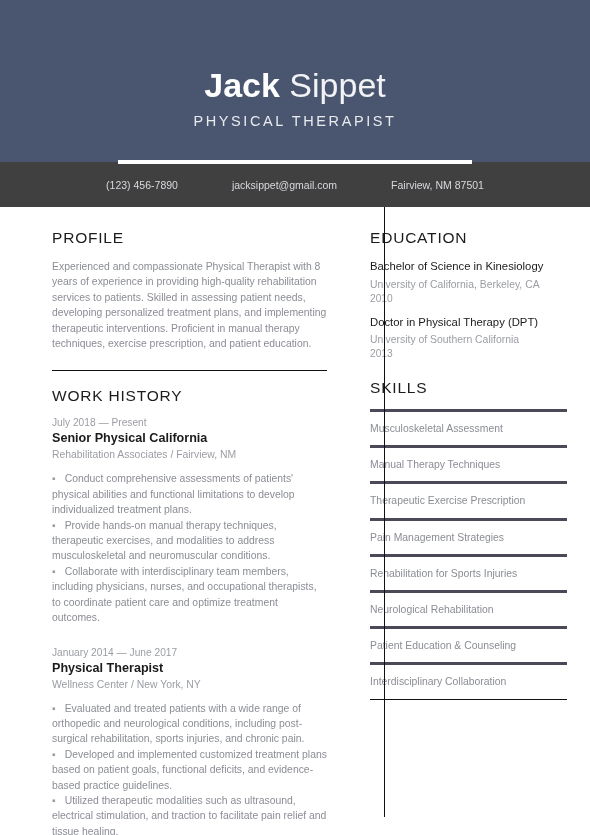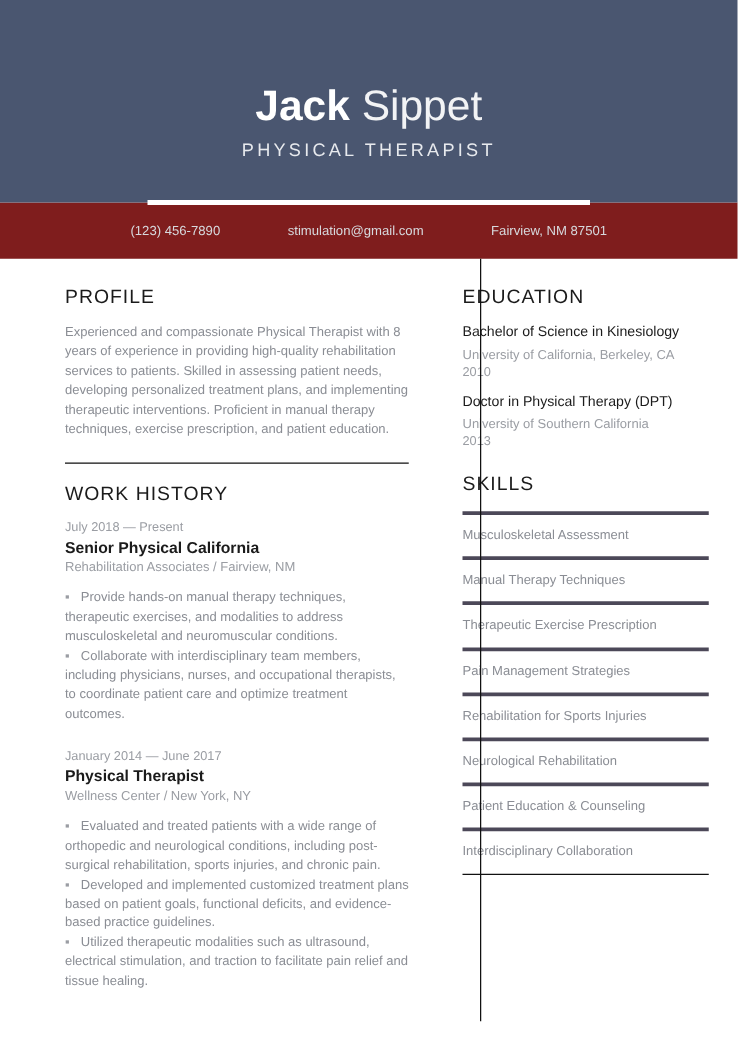--- a/index.html
+++ b/index.html
@@ -59,21 +59,21 @@
     left: 118px;
     width: 354px;
     bottom: -2px;
     height: 4px;
     background: #ffffff;
     z-index: 3;
   }
 
   
   .contact-bar {
-    background: #7f1d1d;
+    background: #404040;
     height: 45px;
     display: flex;
     align-items: center;
     justify-content: center;
     gap: 54px;
   }
   .contact-item {
     color: #d7d9dd;
     font-size: 10.5px;
     white-space: nowrap;
@@ -212,41 +212,42 @@
   <div class="header">
     <div class="name">
       <span class="first">Jack</span><span> </span><span class="last">Sippet</span>
     </div>
     <div class="job-title">PHYSICAL THERAPIST</div>
     <div class="header-rule"></div>
   </div>
 
   <div class="contact-bar">
     <div class="contact-item">(123) 456-7890</div>
-    <div class="contact-item">stimulation@gmail.com</div>
+    <div class="contact-item">jacksippet@gmail.com</div>
     <div class="contact-item">Fairview, NM 87501</div>
   </div>
 
   <div class="body">
     <div class="v-divider"></div>
 
     <div class="col-left">
 
       <div class="section-head">PROFILE</div>
       <p class="profile-text">Experienced and compassionate Physical Therapist with 8 years of experience in providing high-quality rehabilitation services to patients. Skilled in assessing patient needs, developing personalized treatment plans, and implementing therapeutic interventions. Proficient in manual therapy techniques, exercise prescription, and patient education.</p>
 
       <div class="section-rule"></div>
 
       <div class="section-head">WORK HISTORY</div>
 
       <div class="job">
         <div class="job-date">July 2018 — Present</div>
         <div class="job-role">Senior Physical California</div>
         <div class="job-company">Rehabilitation Associates / Fairview, NM</div>
         <ul class="bullets">
+          <li><span class="dot">▪</span><span>Conduct comprehensive assessments of patients' physical abilities and functional limitations to develop individualized treatment plans.</span></li>
           <li><span class="dot">▪</span><span>Provide hands-on manual therapy techniques, therapeutic exercises, and modalities to address musculoskeletal and neuromuscular conditions.</span></li>
           <li><span class="dot">▪</span><span>Collaborate with interdisciplinary team members, including physicians, nurses, and occupational therapists, to coordinate patient care and optimize treatment outcomes.</span></li>
         </ul>
       </div>
 
       <div class="job-gap"></div>
 
       <div class="job">
         <div class="job-date">January 2014 — June 2017</div>
         <div class="job-role">Physical Therapist</div>

